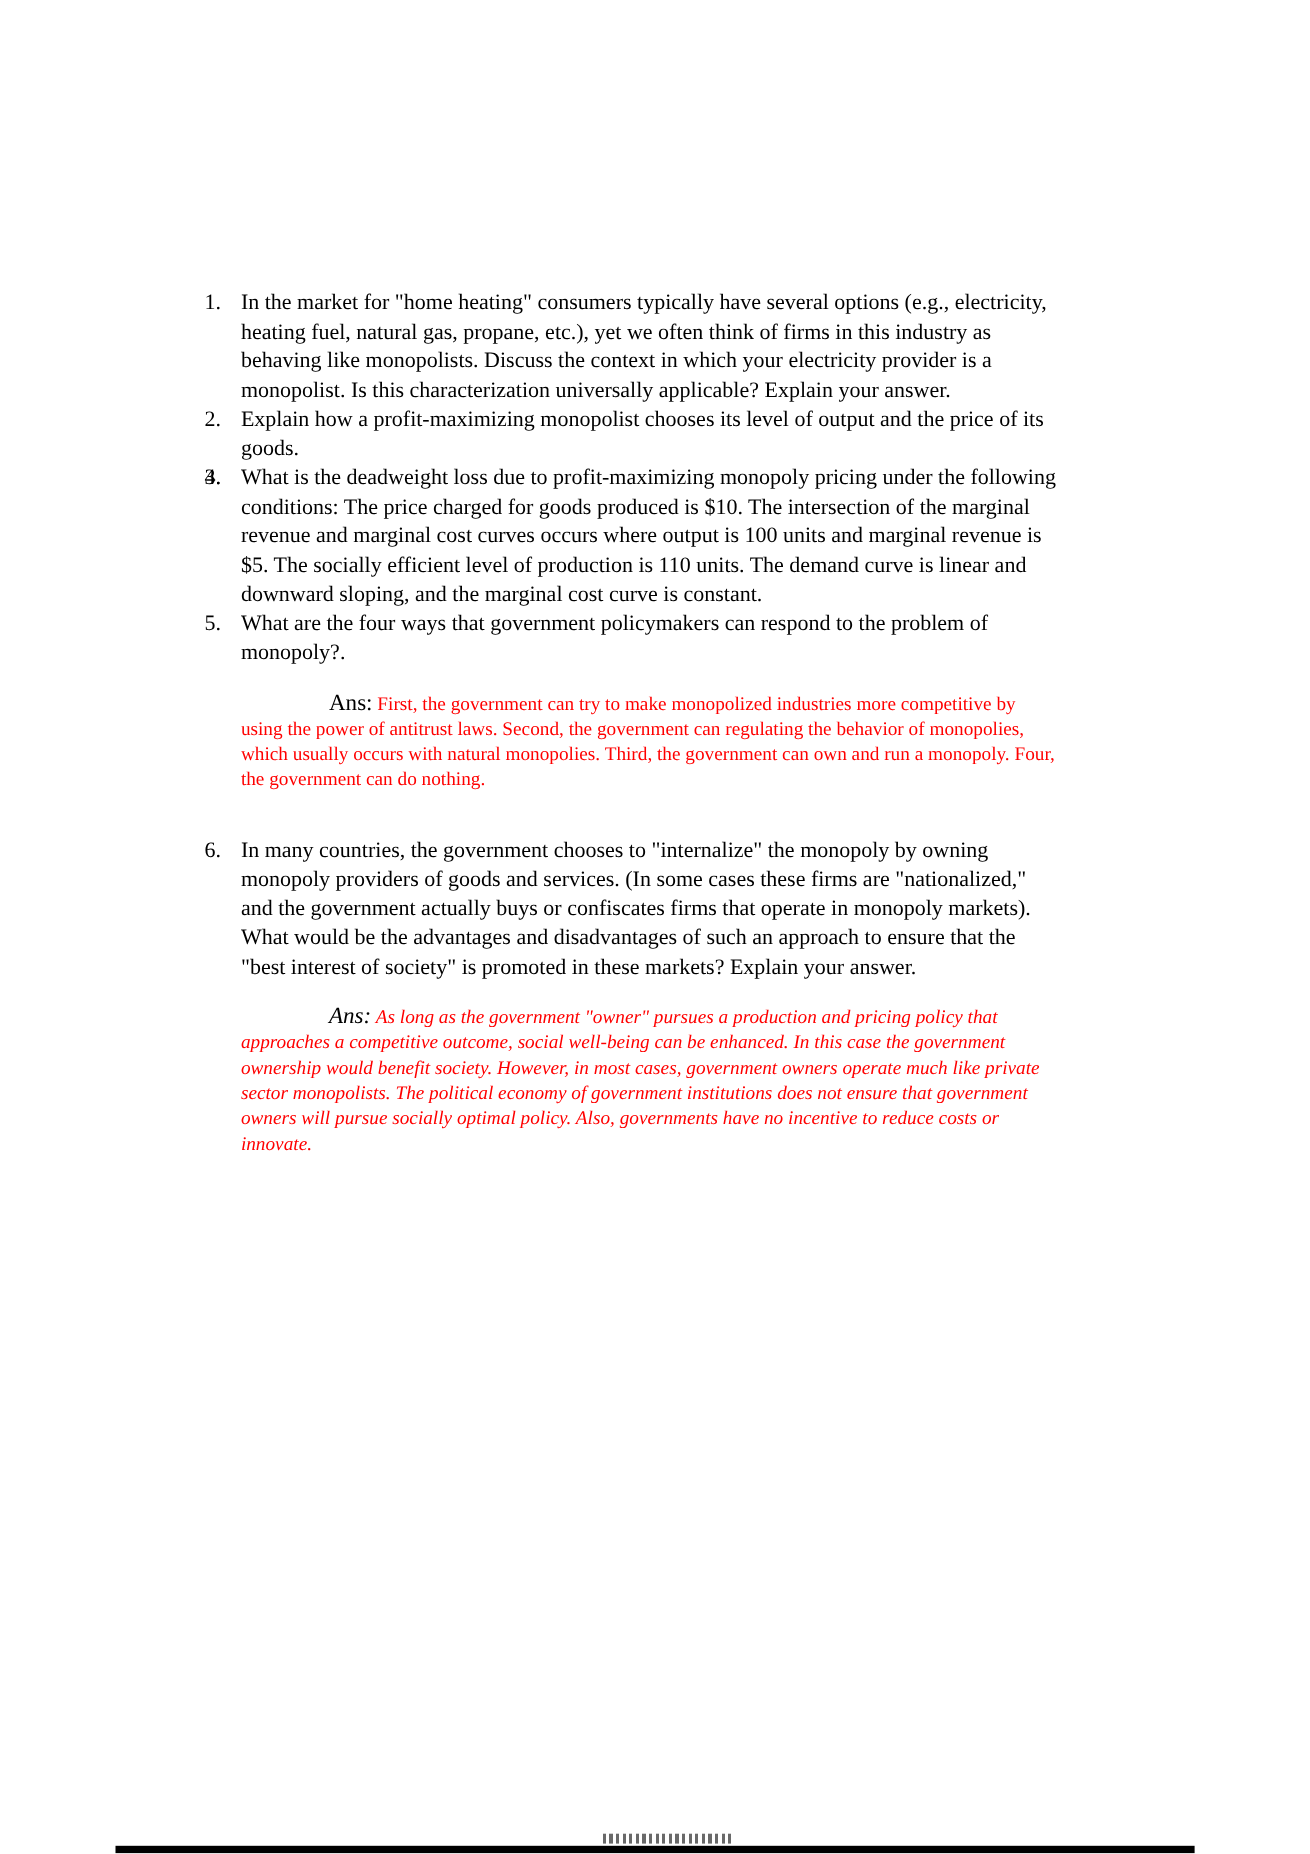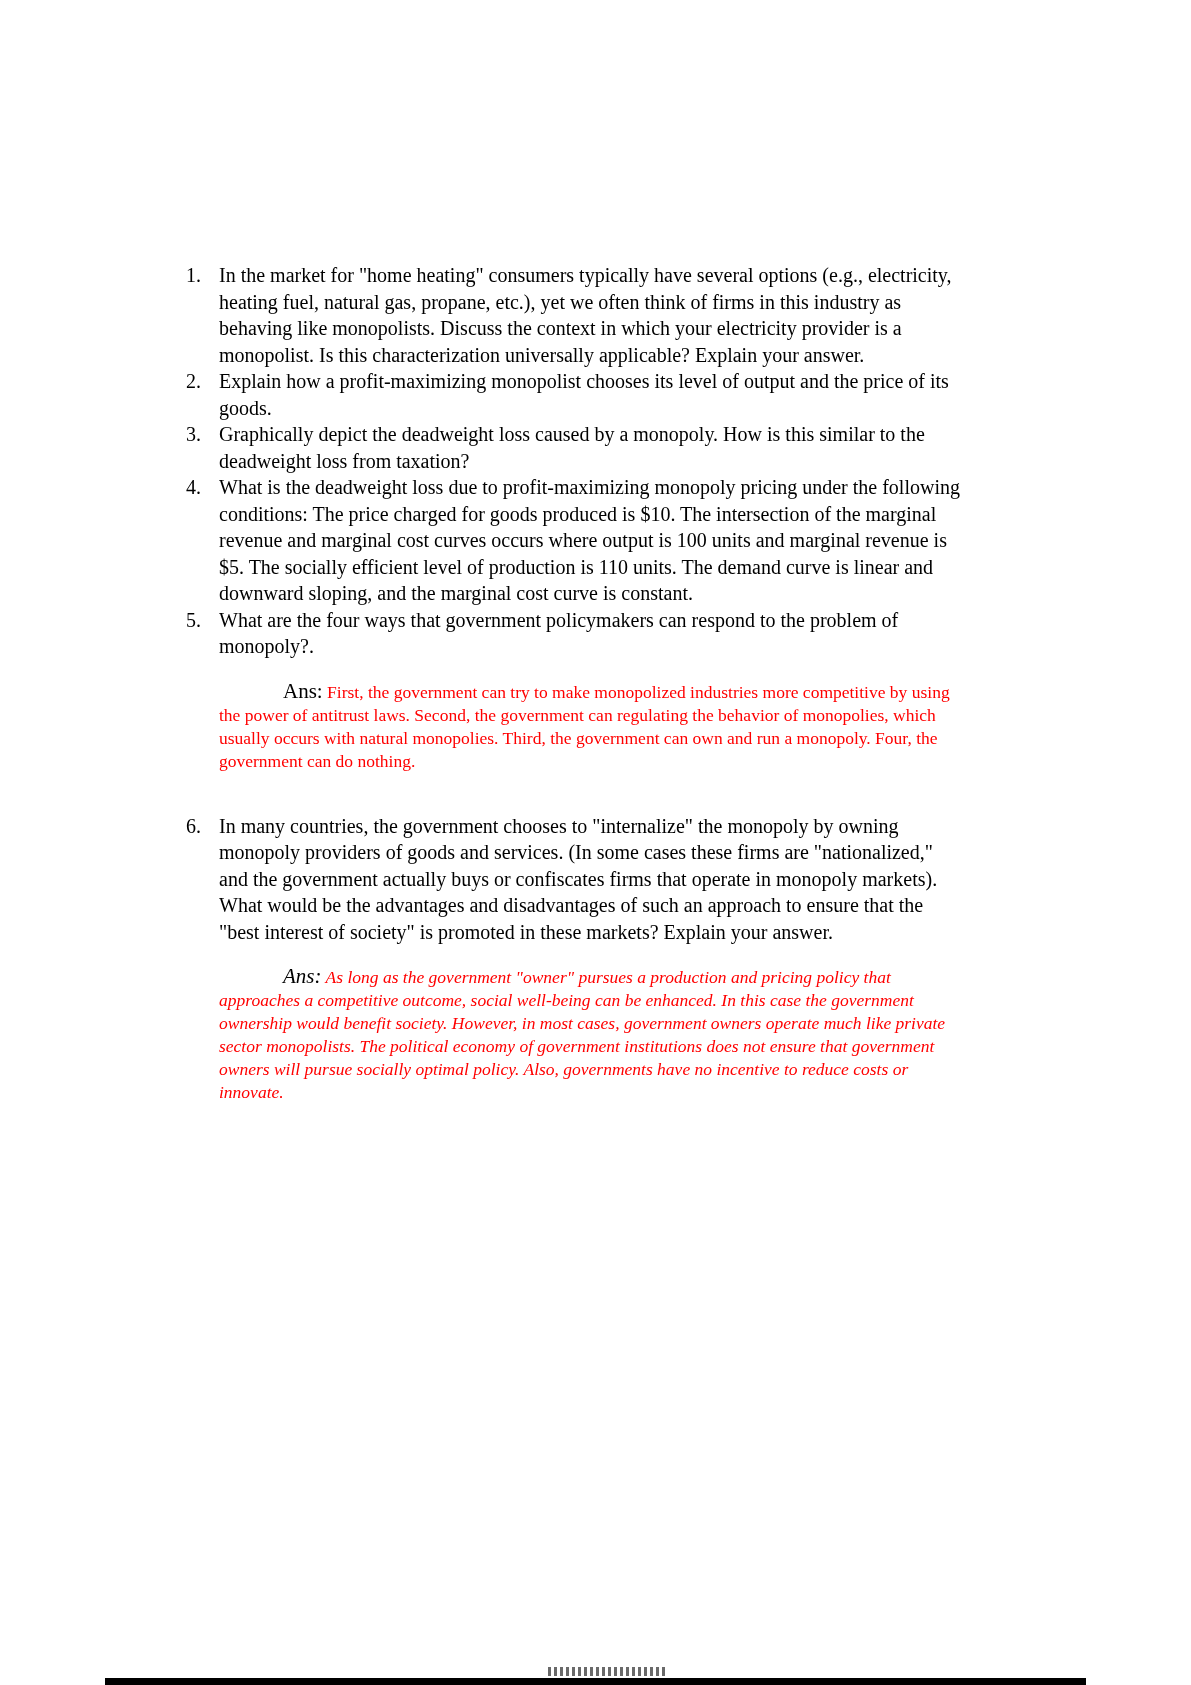--- a/index.html
+++ b/index.html
@@ -42,20 +42,21 @@
   .answer {
     margin: 20px 0 40px 71px;
     text-indent: 64px;
     font-size: 17.5px;
     line-height: 23px;
     color: #ff0000;
   }
   .answer .ans-label {
     color: #000000;
     font-size: 21px;
+    margin-left: 16px;
   }
   .answer.last {
     margin-bottom: 0;
     font-style: italic;
   }
   .footer-bar {
     position: absolute;
     bottom: 0;
     left: 105px;
     right: 105px;
@@ -83,21 +84,20 @@
       <span class="txt">In the market for "home heating" consumers typically have several options (e.g., electricity, heating fuel, natural gas, propane, etc.), yet we often think of firms in this industry as behaving like monopolists. Discuss the context in which your electricity provider is a monopolist. Is this characterization universally applicable? Explain your answer.</span>
     </div>
 
     <div class="q">
       <span class="num">2.</span>
       <span class="txt">Explain how a profit-maximizing monopolist chooses its level of output and the price of its goods.</span>
     </div>
 
     <div class="q">
       <span class="num">3.</span>
-      <span class="txt">Graphically depict the deadweight loss caused by a monopoly. How is this similar to the deadweight loss from taxation?</span>
     </div>
 
 
     <div class="q">
       <span class="num">4.</span>
       <span class="txt">What is the deadweight loss due to profit-maximizing monopoly pricing under the following conditions: The price charged for goods produced is $10. The intersection of the marginal revenue and marginal cost curves occurs where output is 100 units and marginal revenue is $5. The socially efficient level of production is 110 units. The demand curve is linear and downward sloping, and the marginal cost curve is constant.</span>
     </div>
 
     <div class="q">
       <span class="num">5.</span>

